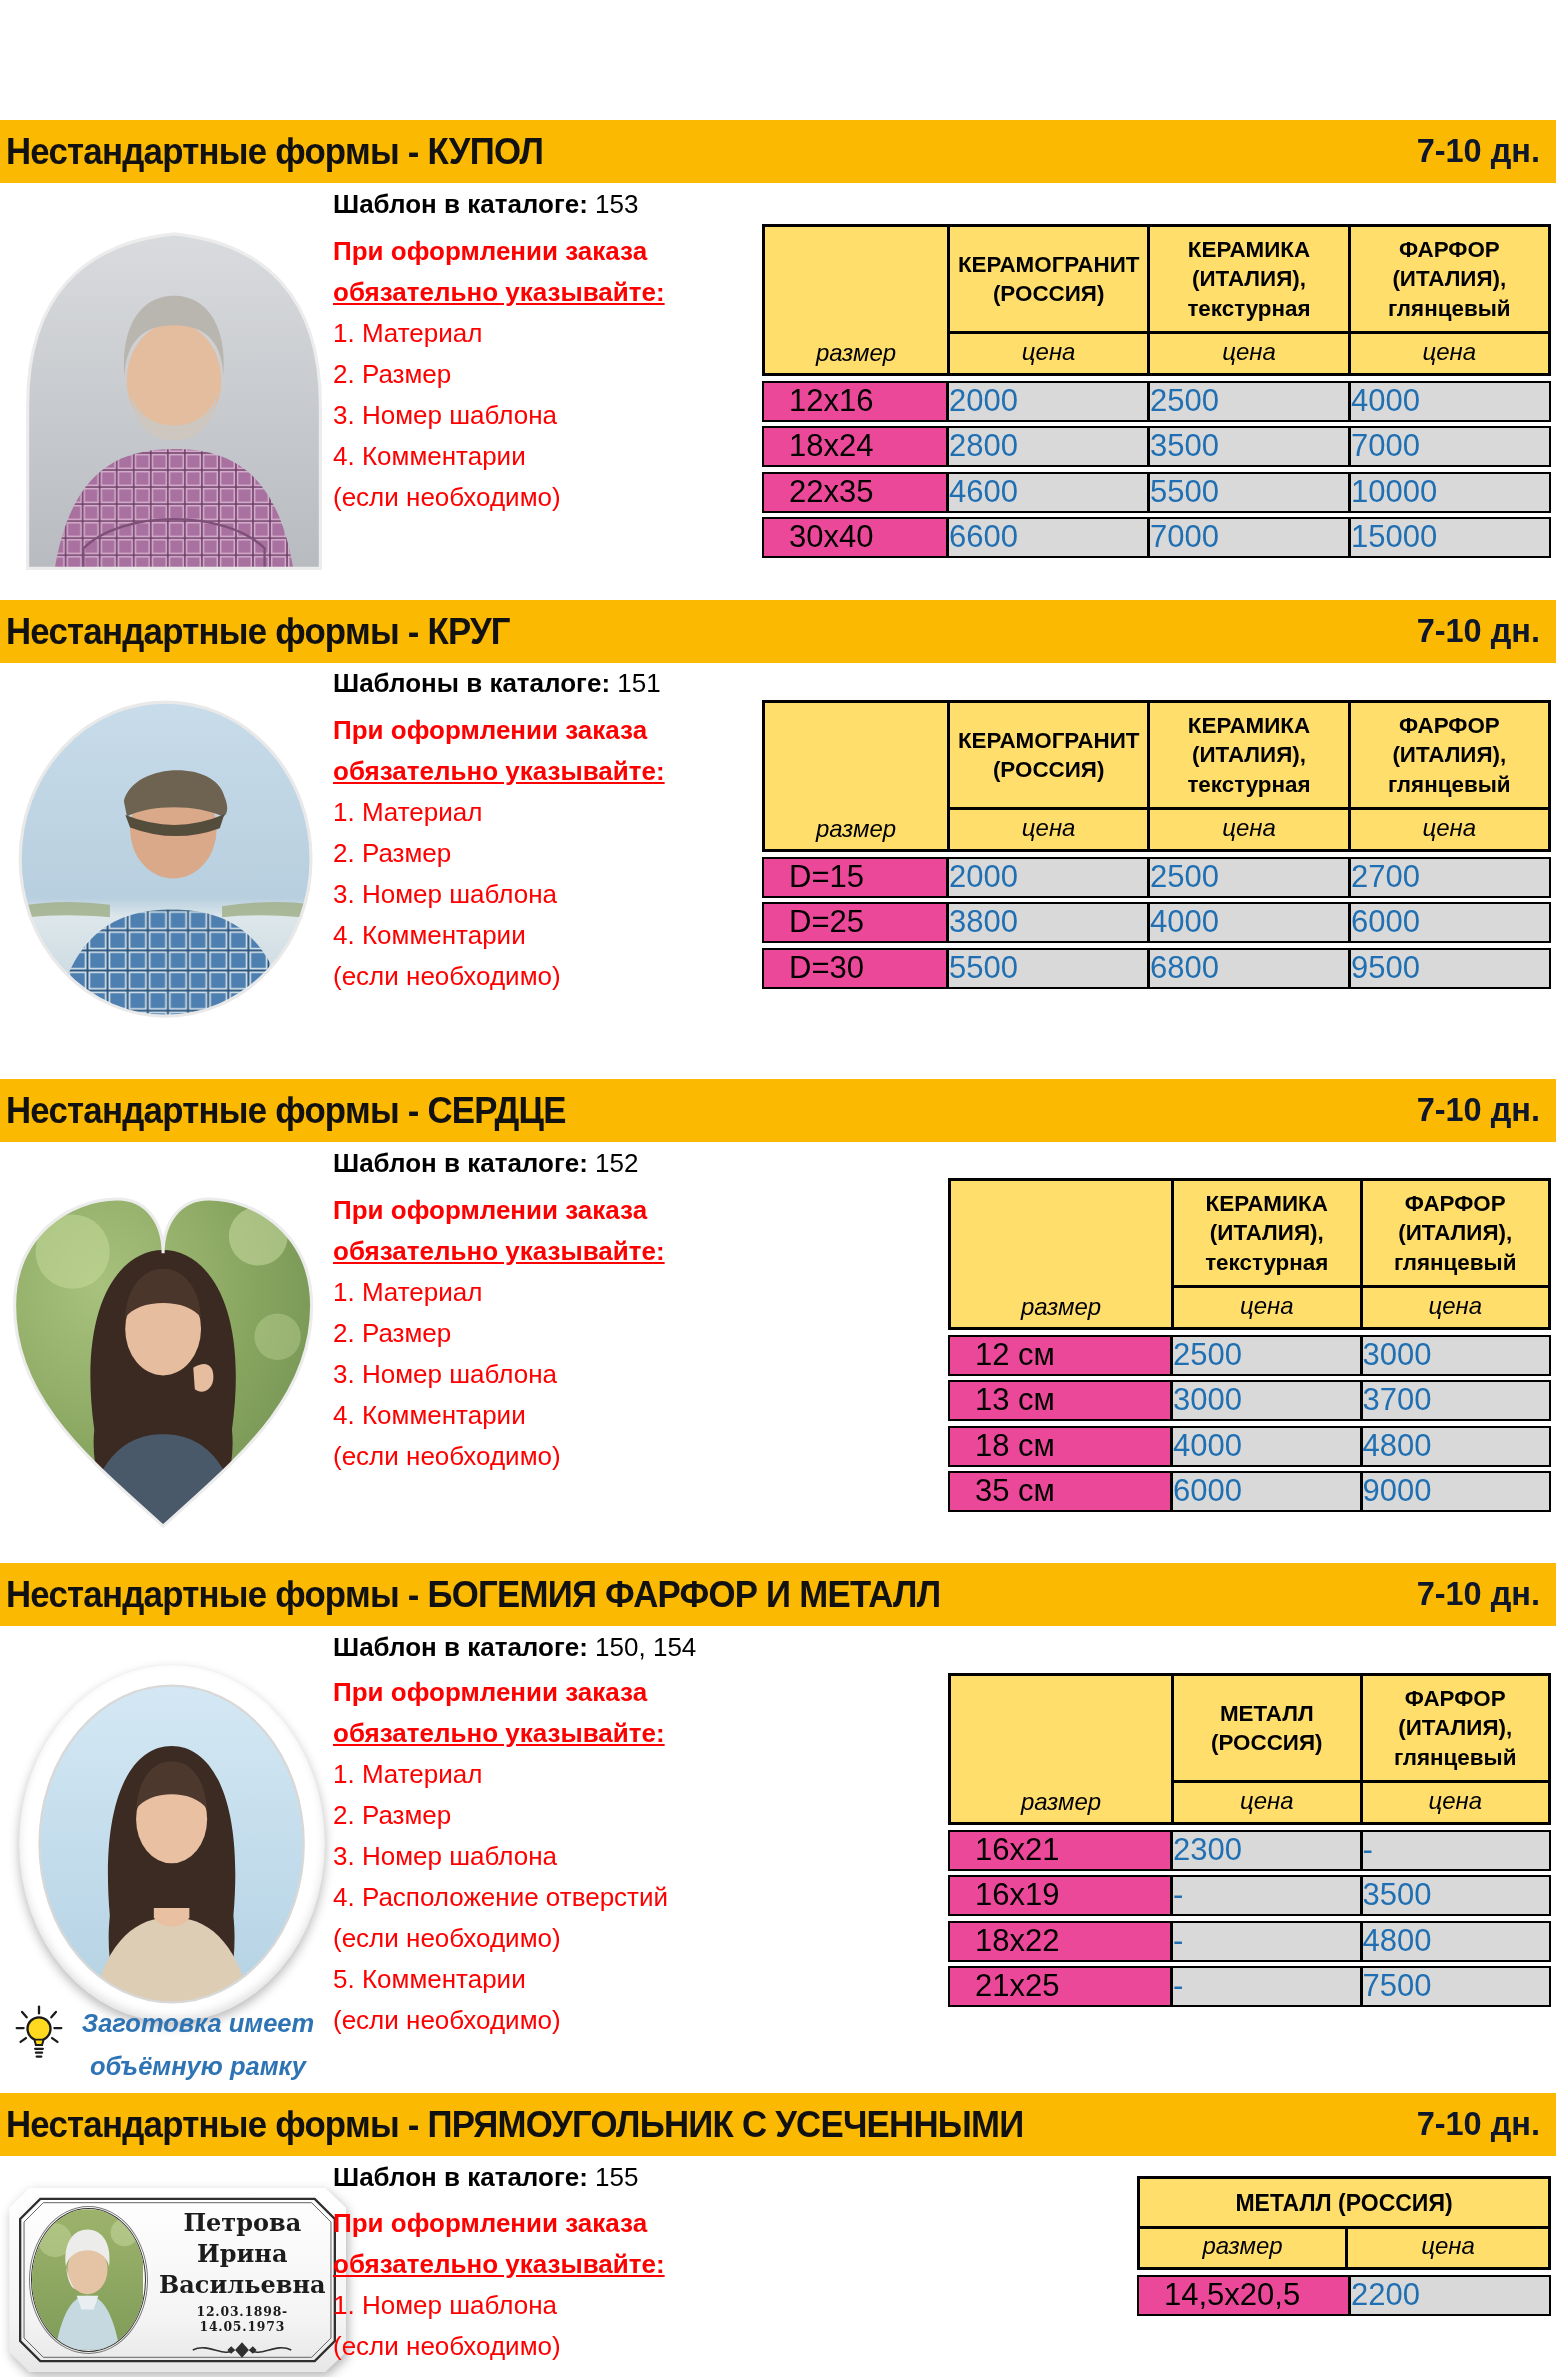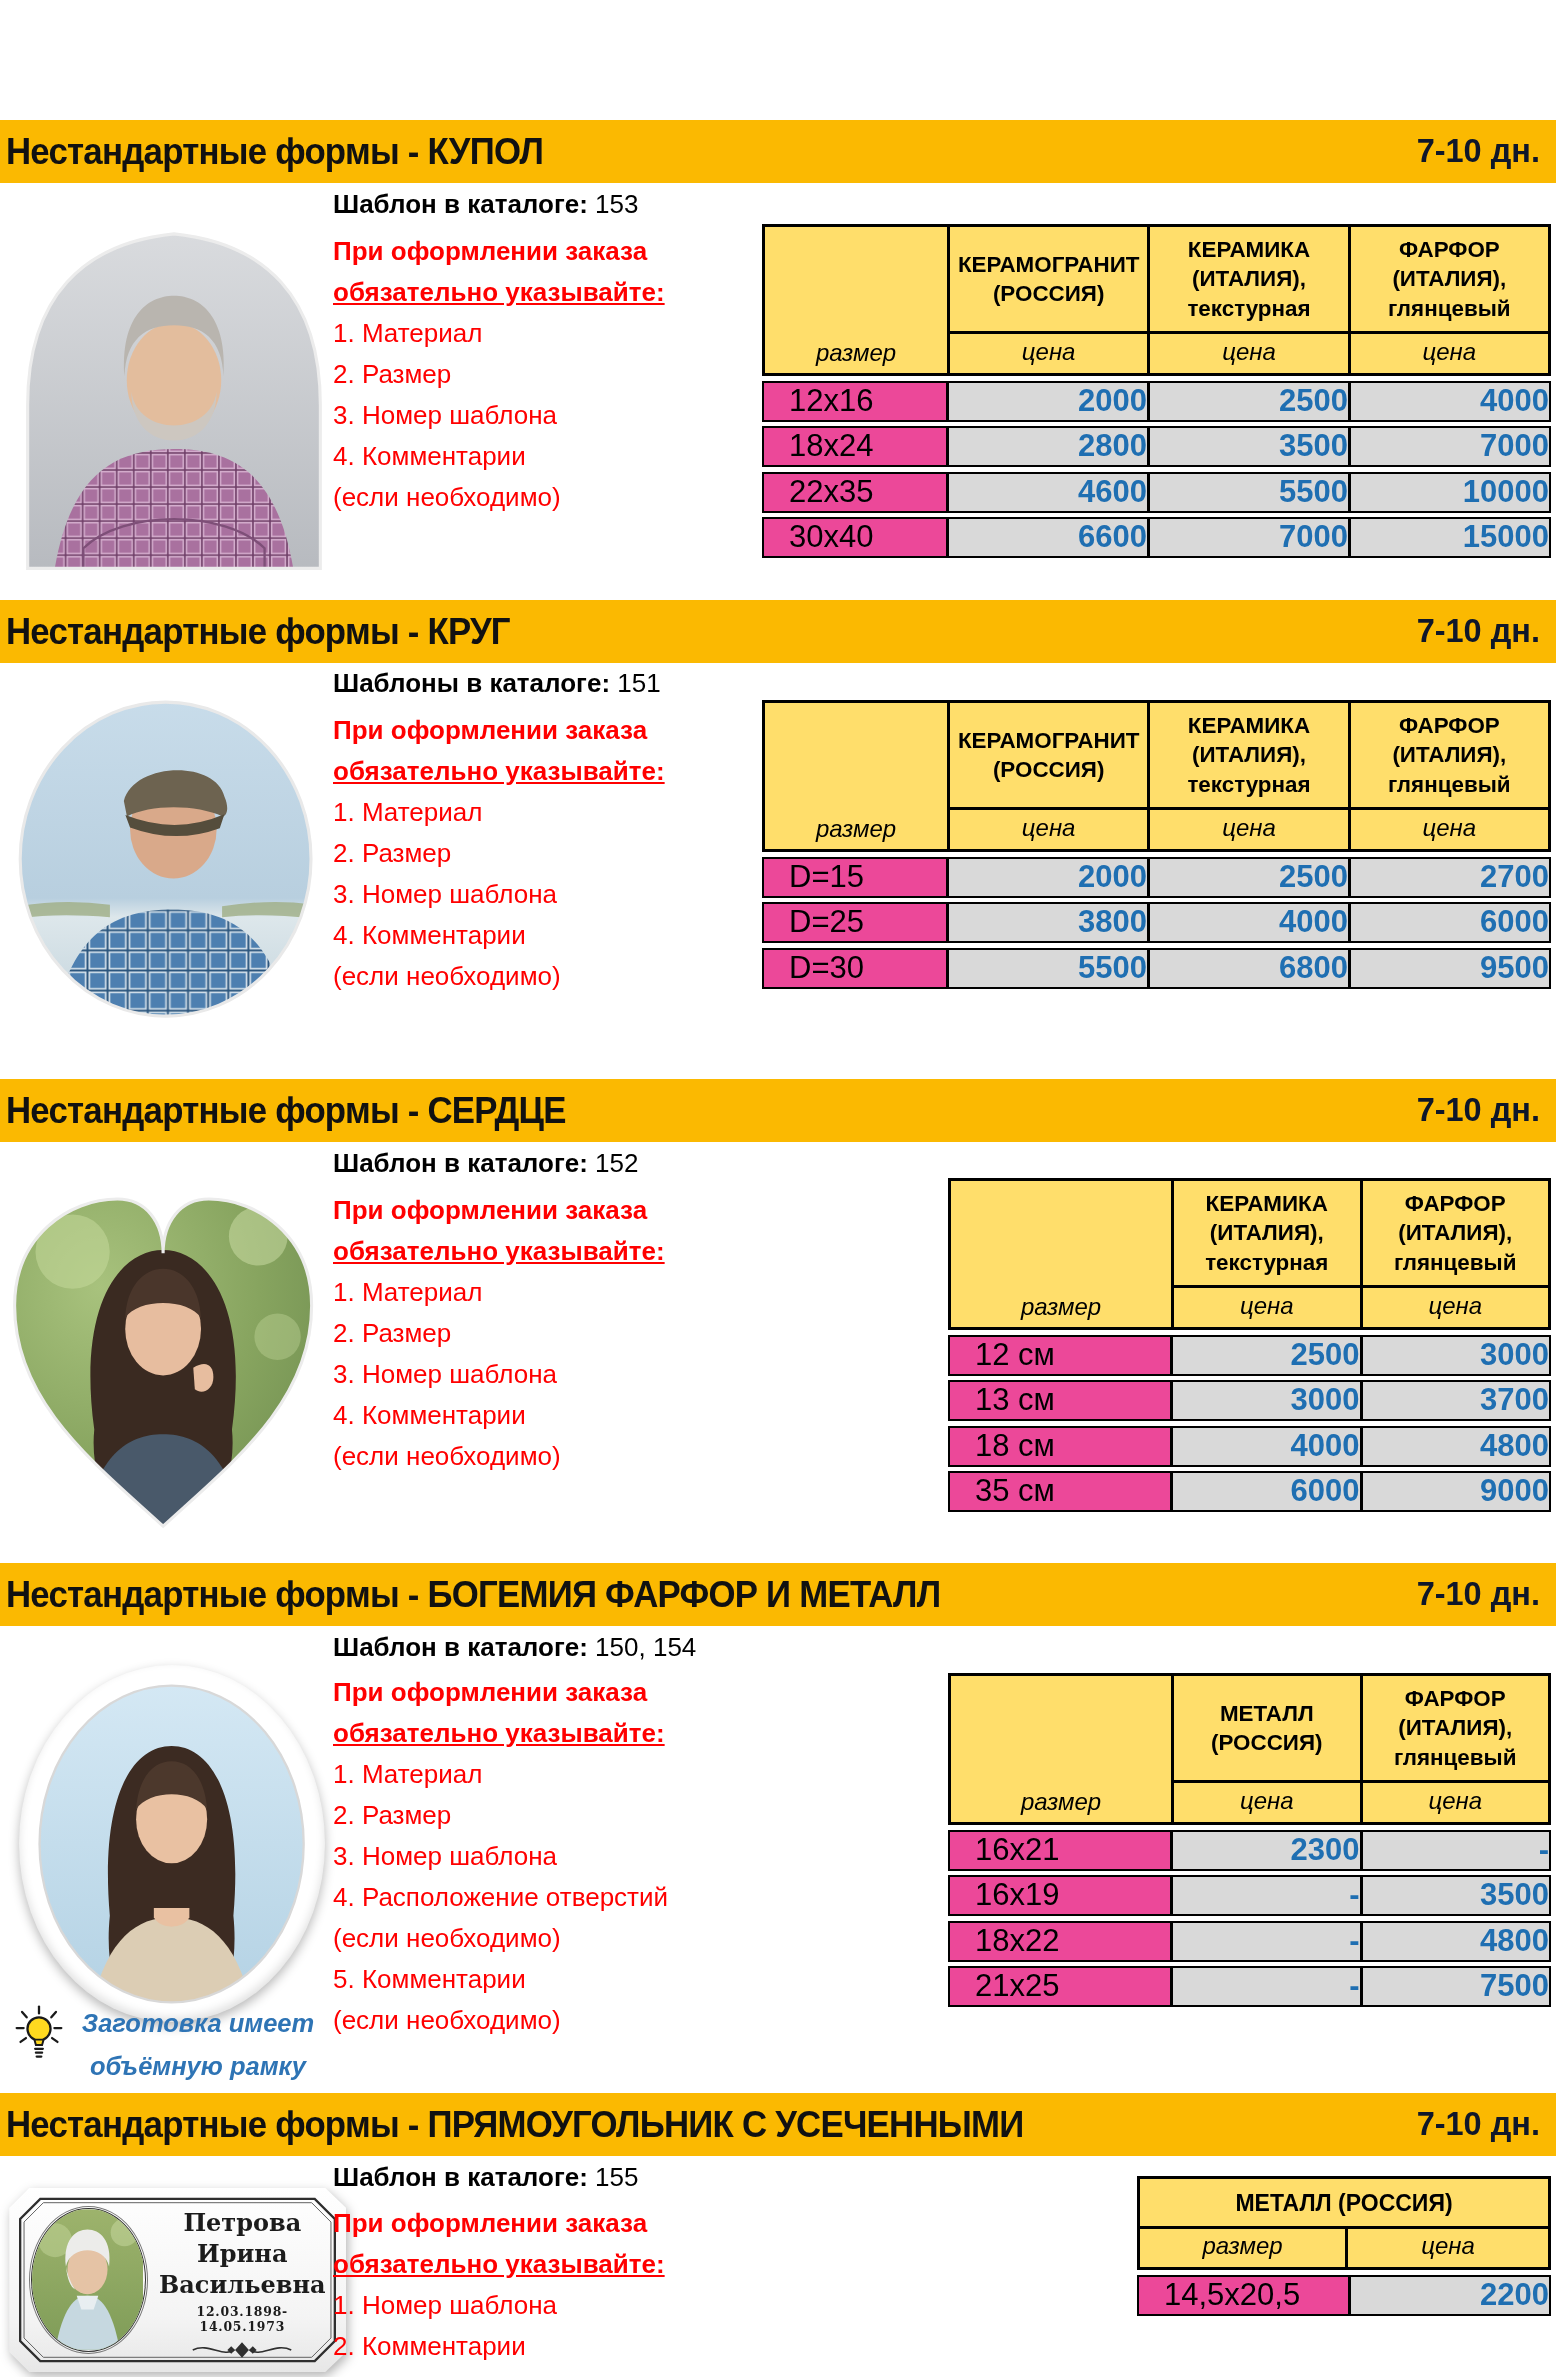--- a/index.html
+++ b/index.html
@@ -34,21 +34,21 @@
   .hsize { display:flex; align-items:flex-end; justify-content:center; padding-bottom:6.2px; }
   .hcol { display:flex; flex-direction:column; border-left:3.1px solid #000; }
   .mat { flex:1; display:flex; align-items:center; justify-content:center; text-align:center;
     font-weight:bold; font-size:22.4px; line-height:1.3; white-space:pre-line; padding:3.1px 1.5px; }
   .lbl { font-style:italic; font-size:24px; }
   .plbl { border-top:3.1px solid #000; text-align:center; padding:3.9px 0 7px; }
   .prow { display:grid; grid-template-columns:var(--c); border:2.3px solid #000;
     margin-top:4.6px; height:41px; background:#fff; }
   .csize { background:#ec4899; font-size:31px; line-height:35px; padding-left:25px; }
   .cprice { border-left:3.1px solid #000; background:#D9D9D9; color:#1F6FB2;
-    font-weight:bold; font-size:31px; line-height:35px; text-align:right;padding-left:43px; }
+    font-weight:normal; font-size:31px; line-height:35px; text-align:left; }
   
   .tC { width:414px; --c:209px 1fr; }
   .tC .pheadC { border:3.9px solid #000; background:#FFDE6B; }
   .matC { text-align:center; font-weight:bold; font-size:23px; padding:10.8px 0 9.3px; }
   .subrow { display:grid; grid-template-columns:205px 1fr; border-top:3.1px solid #000; }
   .subrow div { text-align:center; padding:3.1px 0 7px; }
   .subrow div + div { border-left:3.1px solid #000; }
   
   .photo { position:absolute; }
   .oval-frame { background:#fff; border-radius:50%;
@@ -506,21 +506,20 @@
   </div>
 
   <div class="cat" style="left:333px; top:2162px">
     <span class="cat-lbl">Шаблон в каталоге:</span>
     <span class="cat-val">155</span>
   </div>
   <div class="red" style="left:333px; top:2203px">
     <div class="b">При оформлении заказа</div>
     <div class="b u">обязательно указывайте:</div>
     <div>1. Номер шаблона</div>
-    <div>2. Комментарии</div>
     <div>(если необходимо)</div>
   </div>
 
   <div class="ptable tC" style="left:1137px; top:2176px">
     <div class="pheadC">
       <div class="matC">МЕТАЛЛ (РОССИЯ)</div>
       <div class="subrow">
         <div class="lbl">размер</div>
         <div class="lbl">цена</div>
       </div>

